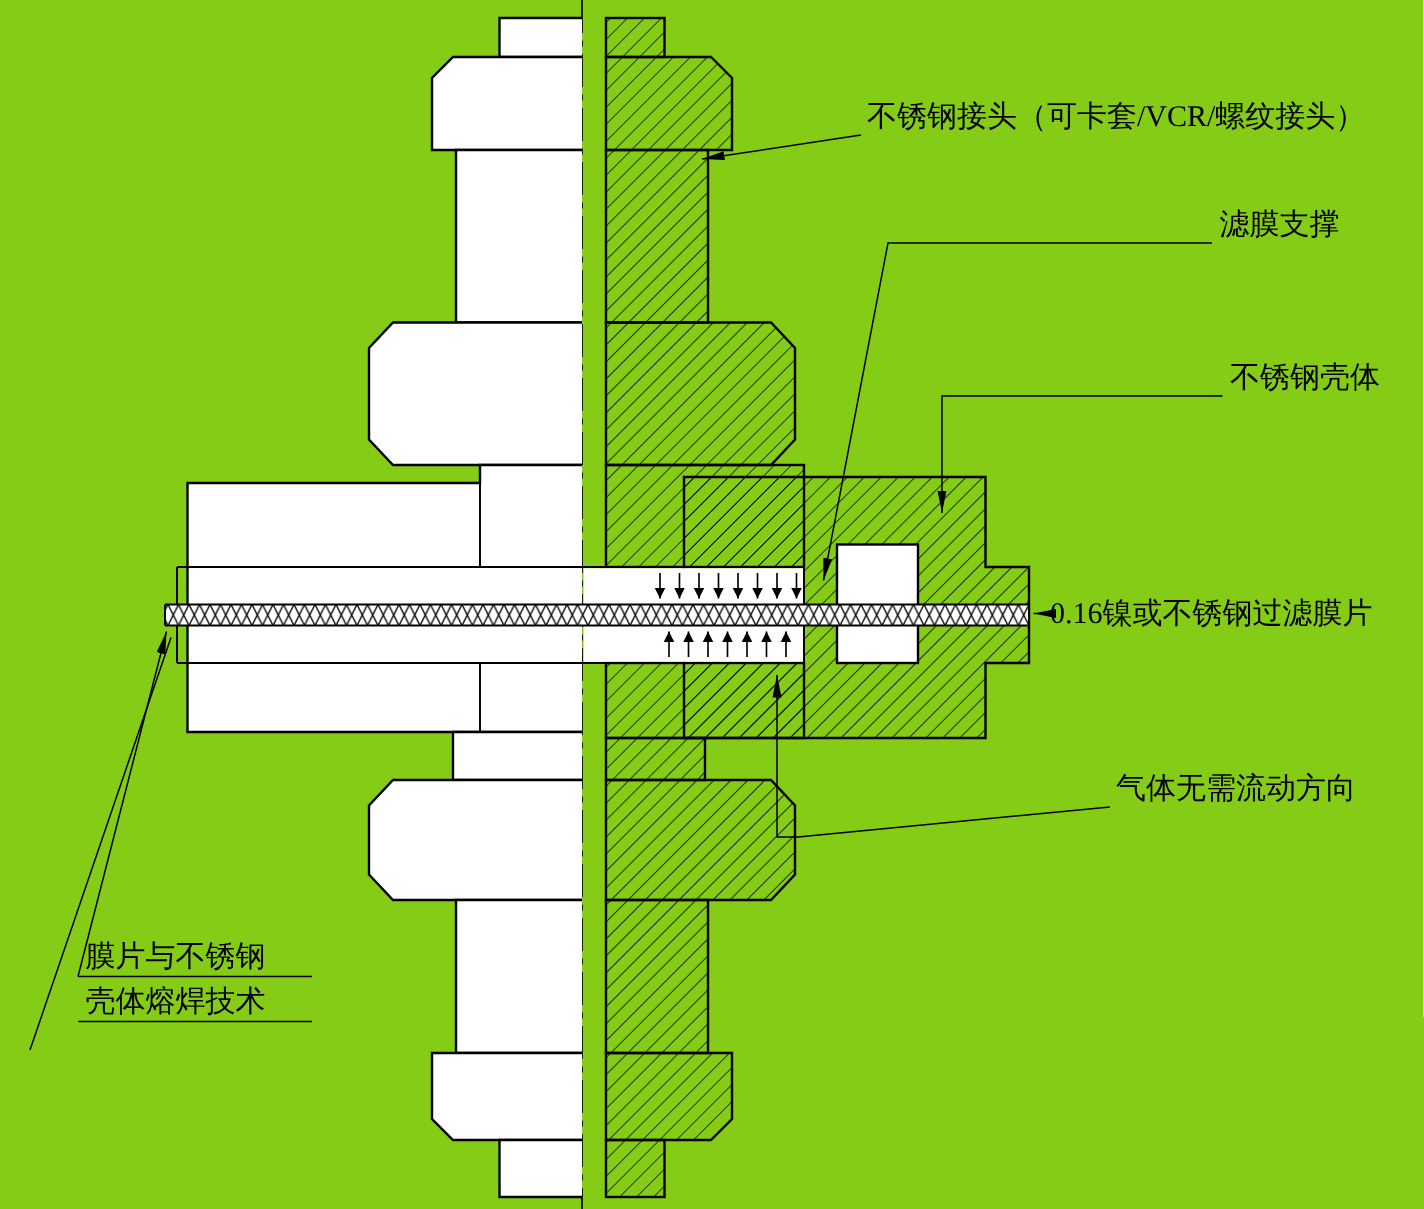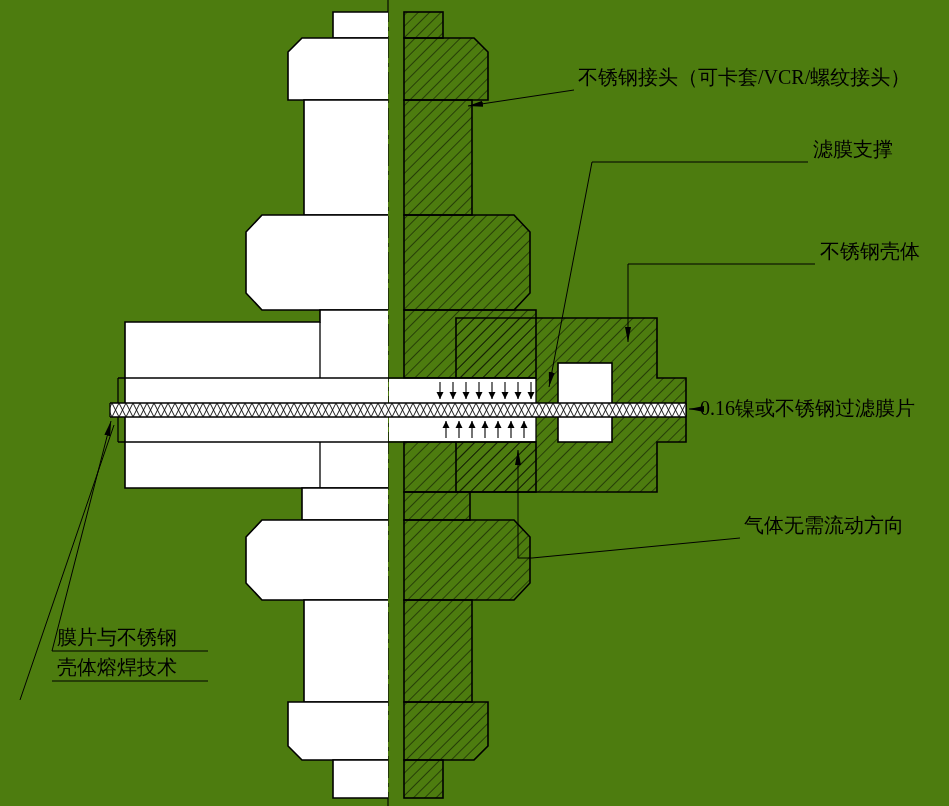--- a/index.html
+++ b/index.html
@@ -1,16 +1,16 @@
 <!DOCTYPE html>
 <html><head>
 <meta charset="utf-8">
 <style>
   html,body{margin:0;padding:0;background:#ffffff;}
-  .canvas{position:relative;width:949px;height:806px;background:#4d7c0f;overflow:hidden;}
+  .canvas{position:relative;width:949px;height:806px;background:#84cc16;overflow:hidden;}
   svg{display:block;}
   .lbl{
     font-family:"Liberation Serif","DejaVu Serif",serif;
     font-size:20px;
     fill:#000000;
   }
   .outline{fill:#ffffff;stroke:#000000;stroke-width:1.6;}
   .hatched{fill:url(#hatch);stroke:#000000;stroke-width:1.6;}
   .thin{stroke:#000000;stroke-width:1.3;fill:none;}
   .leader{stroke:#000000;stroke-width:1;fill:none;}

